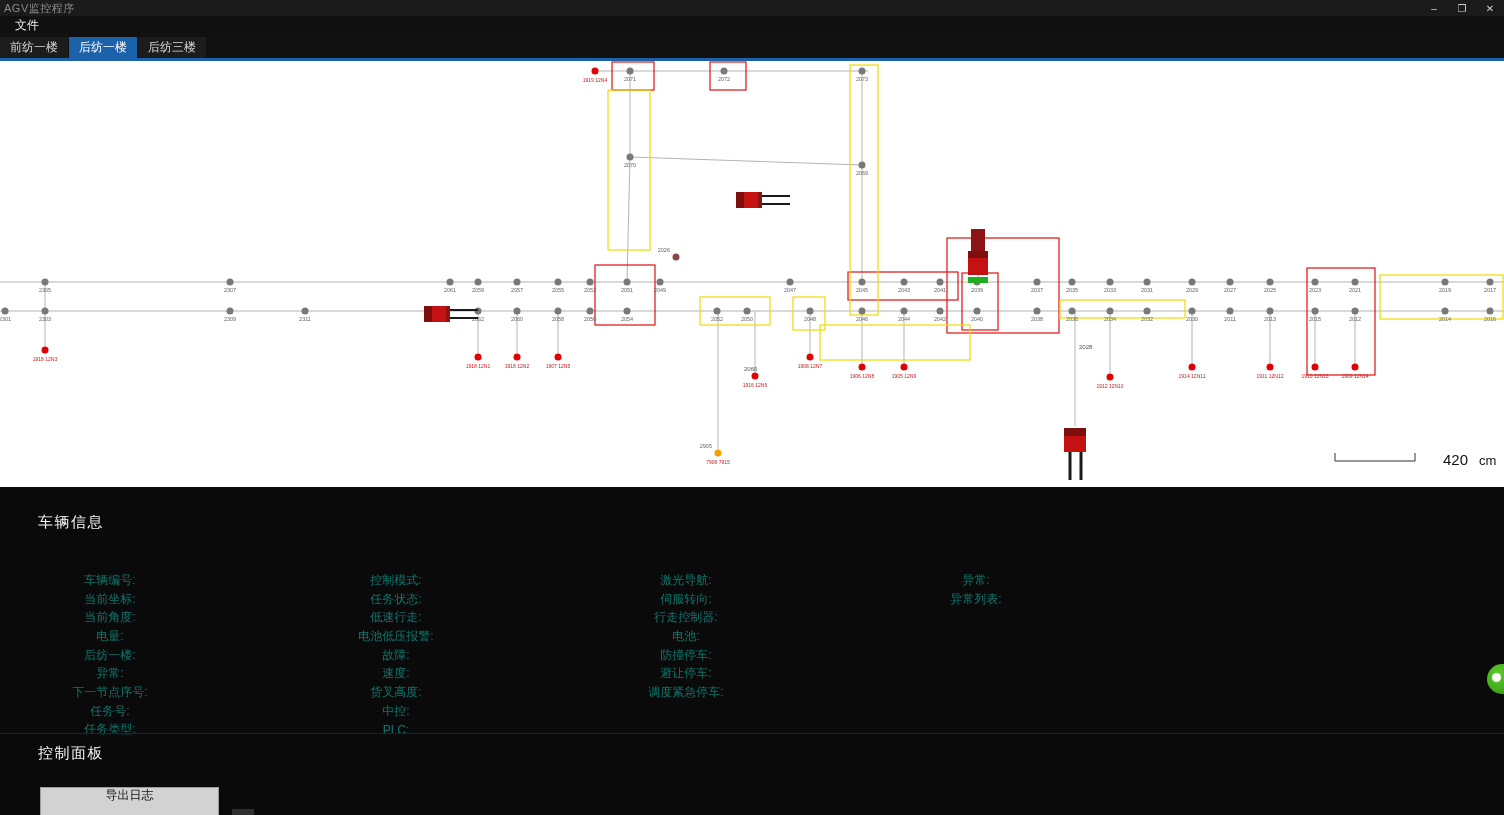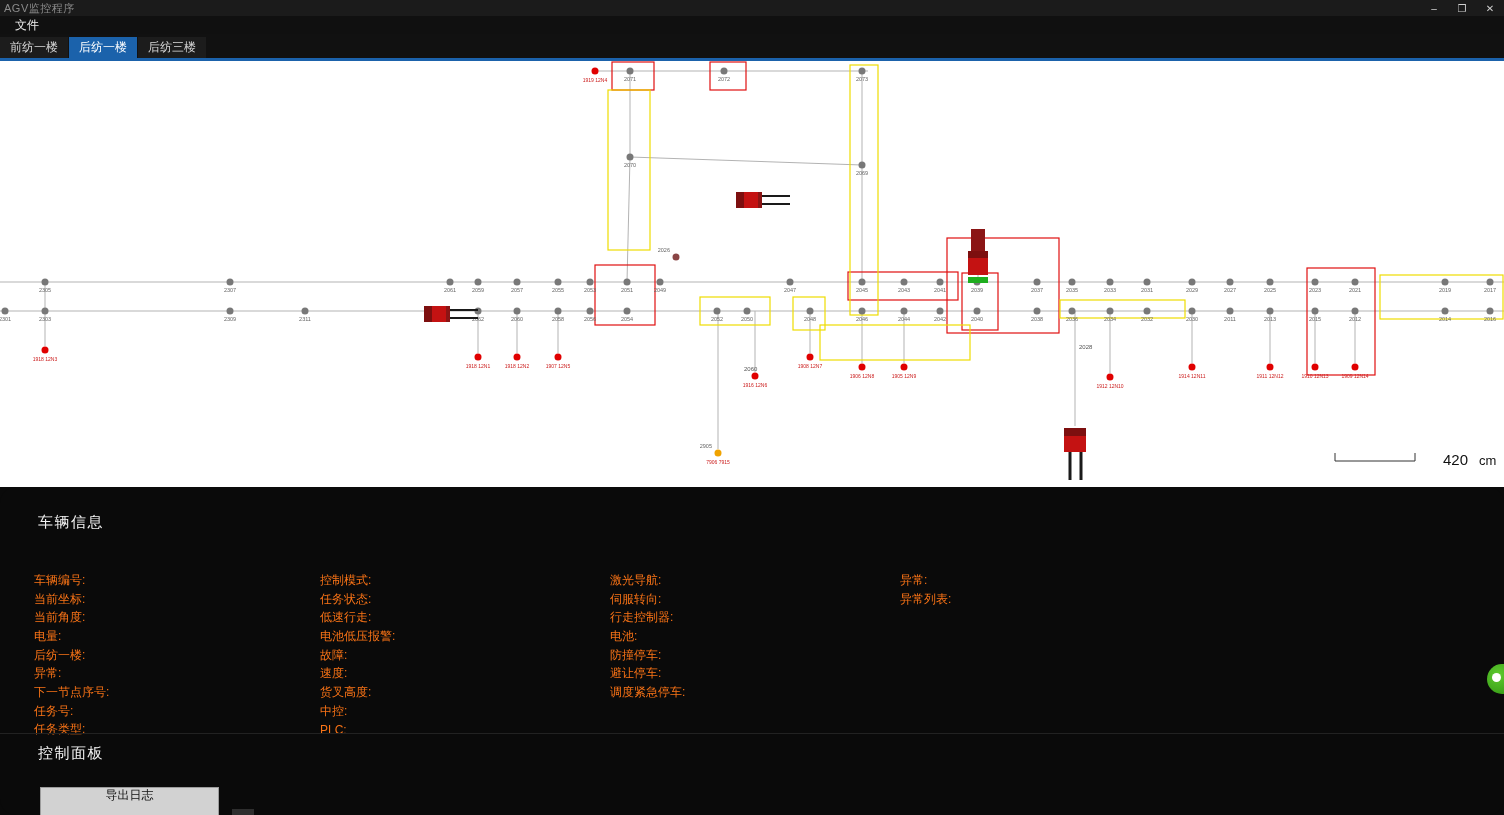--- a/index.html
+++ b/index.html
@@ -29,21 +29,21 @@
   .map svg{position:absolute;left:0;top:0;}
   
   .panel{height:328px;background:#0a0a0a;position:relative;color:#eaeaea;border-radius:16px;}
   .section-title{position:absolute;left:38px;font-size:15px;color:#f3f3f3;letter-spacing:1.5px;}
   #vi-title{top:26px;}
   #cp-title{top:257px;}
   .divider{position:absolute;left:0;width:1504px;top:246px;border-top:1px solid #222;}
   .info-col{position:absolute;top:64px;}
   #col0{left:34px;} #col1{left:320px;} #col2{left:610px;} #col3{left:900px;}
   .info-row{display:flex;height:18.7px;align-items:center;font-size:12px;}
-  .info-lbl{width:152px;text-align:left;color:#f97316;white-space:nowrap;margin-top:40px;}
+  .info-lbl{width:152px;text-align:center;color:#0f766e;white-space:nowrap;margin-top:40px;}
   .info-val{margin-left:3px;min-width:60px;color:#ebebeb;}
   .export-btn{position:absolute;left:40px;top:300px;width:179px;height:31px;
               background:#d2d2d2;border:1px solid #9c9c9c;box-sizing:border-box;
               color:#111;font-size:12px;text-align:center;line-height:15px;cursor:default;}
   .sliver{position:absolute;left:232px;top:322px;width:22px;height:6px;background:#2e2e2e;}
   
   .assistant{position:absolute;left:1487px;top:664px;width:30px;height:30px;border-radius:50%;
              background:radial-gradient(circle at 38% 35%, #5fcb2f, #2e9211);z-index:10;}
   .assistant::after{content:"";position:absolute;left:5px;top:9px;width:9px;height:9px;
              border-radius:50%;background:#fff;}

